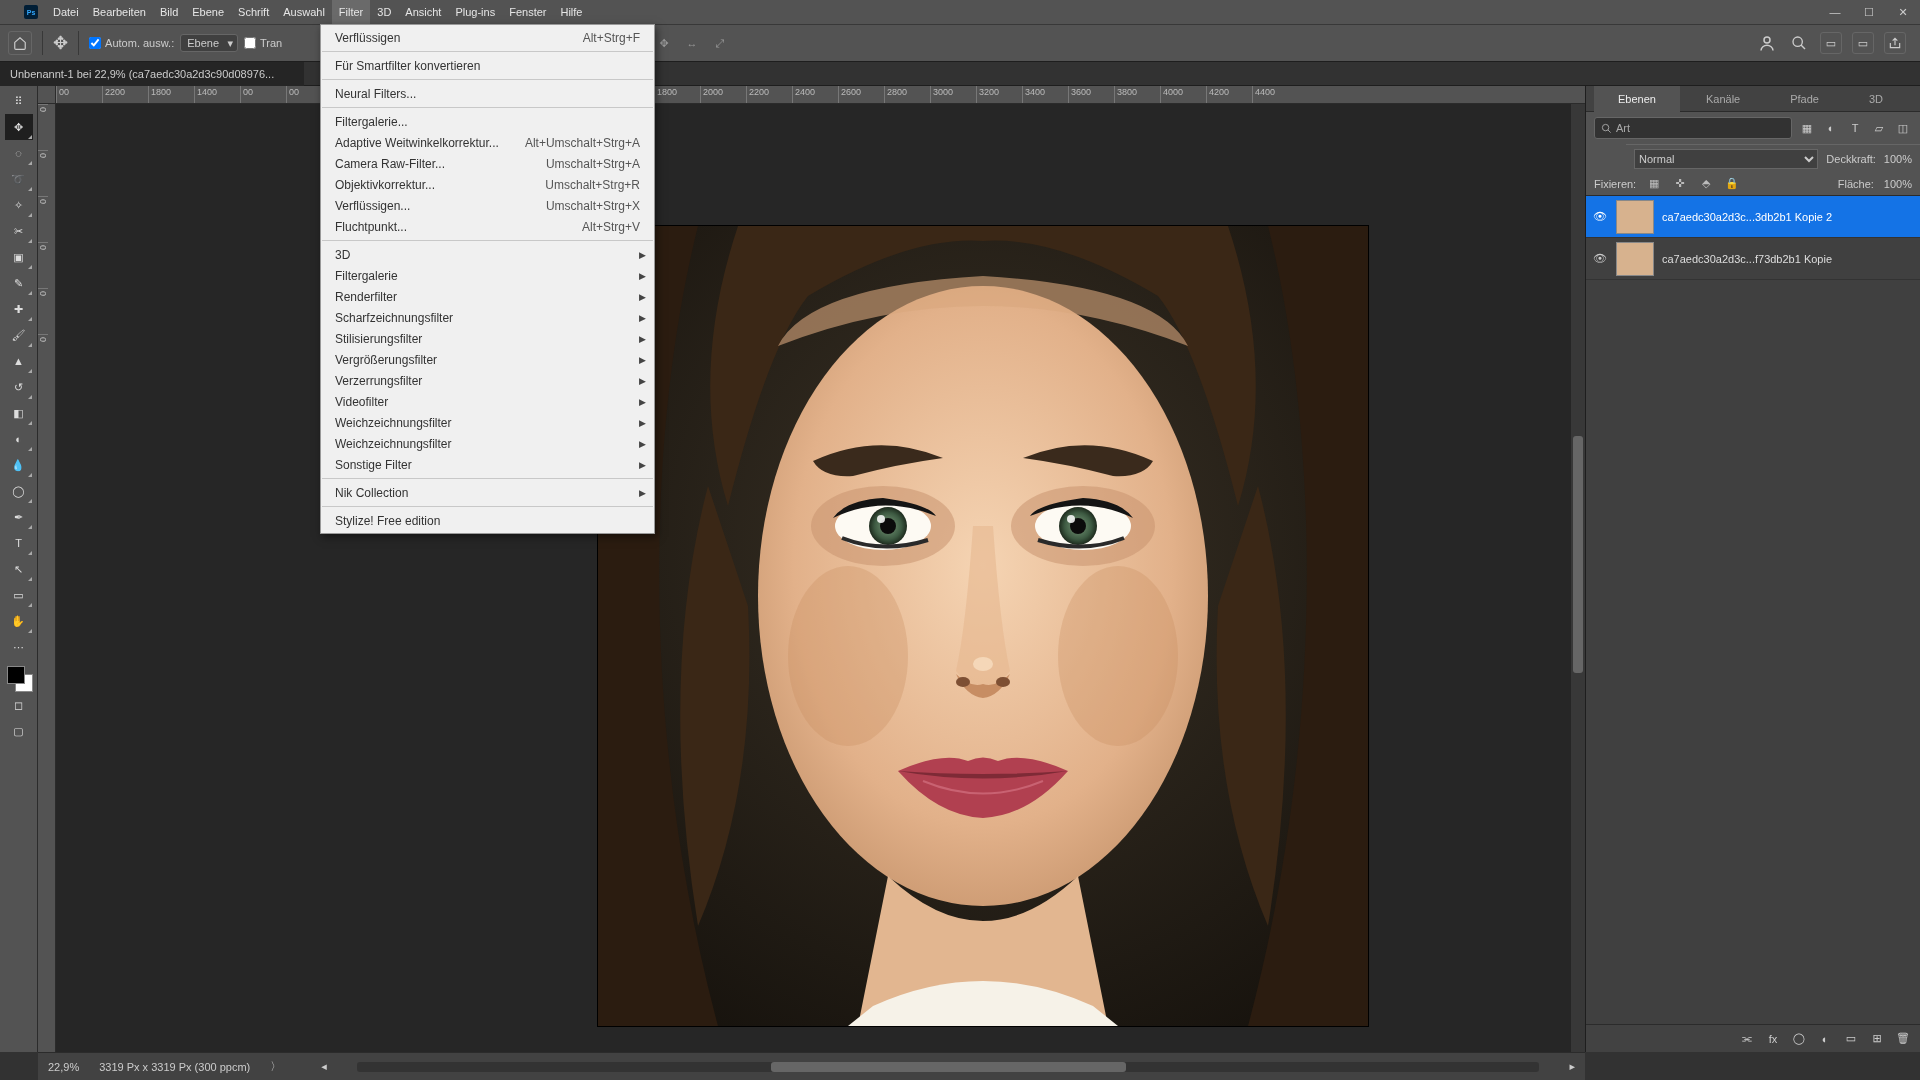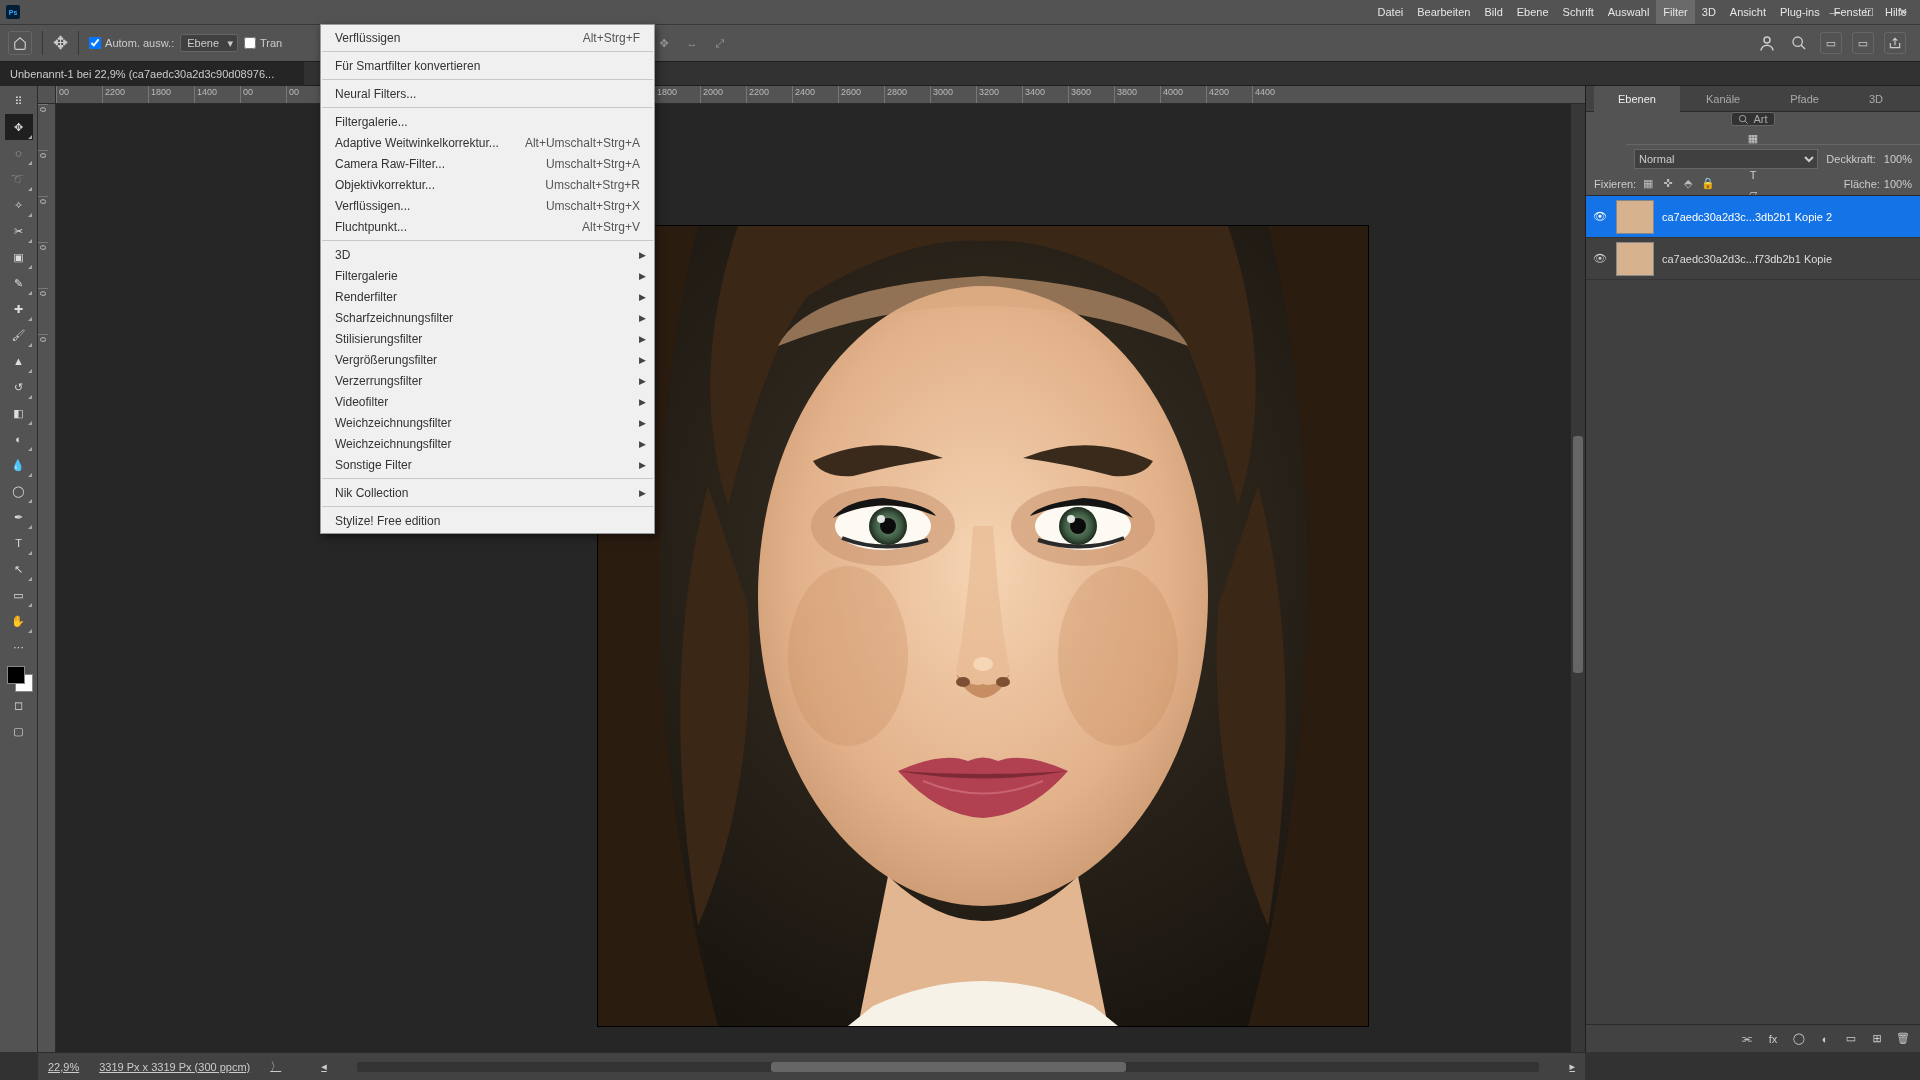--- a/index.html
+++ b/index.html
@@ -1,19 +1,19 @@
 <!DOCTYPE html>
 <html><head>
 <meta charset="utf-8">
 <style>
 * { margin: 0; padding: 0; box-sizing: border-box; font-family: "Segoe UI", Tahoma, sans-serif; user-select: none; }
 body { background: #323232; color: #ccc; overflow: hidden; width: 1920px; height: 1080px; position: relative; font-size: 11px; }
 
 
-.menubar { height: 24px; background: #535353; display: flex; align-items: center; padding: 0 6px; position: relative; justify-content: space-between; }
+.menubar { height: 24px; background: #535353; display: flex; align-items: center; padding: 0 24px; position: relative; }
 .app-logo { width: 14px; height: 14px; background: #001e36; border-radius: 2px; margin-right: 8px; display:flex;align-items:center;justify-content:center;font-size:7px;color:#31a8ff;font-weight:bold; }
 .menubar-item { padding: 0 7px; height: 24px; line-height: 24px; color: #e6e6e6; cursor: default; }
 .menubar-item.active { background: #6a6a6a; }
 .window-controls { position: absolute; right: 0; top: 0; display: flex; }
 .window-controls div { width: 34px; height: 24px; display:flex;align-items:center;justify-content:center;color:#ccc; }
 
 
 .optionsbar { height: 38px; background: #535353; border-top: 1px solid #383838; border-bottom: 1px solid #1e1e1e; display: flex; align-items: center; padding: 0 8px; gap: 6px; }
 .opt-home { width:24px;height:24px;display:flex;align-items:center;justify-content:center;border:1px solid #666;border-radius:3px; }
 .opt-divider { width:1px; height:24px; background:#383838; margin:0 4px;}
@@ -54,39 +54,39 @@
 .portrait { width:100%;height:100%; }
 
 .vscroll{position:absolute;right:0;top:18px;bottom:0;width:14px;background:#383838;}
 .vscroll .thumb{position:absolute;top:35%;height:25%;left:2px;right:2px;background:#666;border-radius:3px;}
 
 
 .rightpanels { width:335px; background:#535353; border-left:1px solid #1e1e1e; display:flex;flex-direction:column; }
 .panel-tabs { height:26px;display:flex;align-items:center;background:#424242;border-bottom:1px solid #2b2b2b;padding-left:8px;gap:2px; }
 .panel-tab { padding:0 24px;height:26px;line-height:26px;color:#aaa;font-size:11px; }
 .panel-tab.active { background:#535353;color:#eee; }
-.panel-search{height:32px;display:flex;align-items:center;padding:0 8px;gap:6px;flex-direction:column;}
+.panel-search{height:32px;display:flex;align-items:center;padding:0 8px;gap:6px;}
 .panel-search .sbox{flex:1;background:#323232;border:1px solid #666;border-radius:3px;height:22px;display:flex;align-items:center;padding:0 6px;color:#aaa;}
 .panel-search .picon{width:18px;height:18px;display:flex;align-items:center;justify-content:center;color:#ccc;}
 .panel-blend{height:28px;display:flex;align-items:center;padding:0 8px;gap:8px;font-size:11px;color:#ccc;border-top:1px solid #666;margin-left:40px;}
 .panel-blend select{flex:1;background:#404040;border:1px solid #666;color:#ccc;font-size:11px;height:20px;}
-.panel-lock{height:24px;display:flex;align-items:center;padding:0 8px;gap:4px;font-size:11px;color:#ccc;border-bottom:1px solid #2b2b2b;}
+.panel-lock{height:24px;display:flex;align-items:center;padding:0 8px;gap:10px;font-size:11px;color:#ccc;border-bottom:1px solid #2b2b2b;}
 .panel-lock .li{width:16px;height:16px;display:flex;align-items:center;justify-content:center;color:#bbb;}
 .layers-list{flex:1;background:#404040;overflow:auto;}
 .layer-row{height:42px;display:flex;align-items:center;border-bottom:1px solid #333;padding:0 6px;gap:8px;}
 .layer-row.sel{background:#1473e6;color:#fff;}
 .layer-eye{width:16px;text-align:center;}
 .layer-thumb{width:38px;height:34px;background:#d7b28e;border:1px solid #888;}
 .layer-name{font-size:11px;color:#ddd;}
 .layer-row.sel .layer-name{color:#fff;}
 .panel-footer{height:28px;display:flex;align-items:center;justify-content:flex-end;gap:8px;padding:0 8px;background:#424242;border-top:1px solid #2b2b2b;}
 .panel-footer div{width:18px;height:18px;display:flex;align-items:center;justify-content:center;color:#ccc;}
 
 
-.statusbar { position:absolute; left:38px; right:335px; bottom:0; height:28px; background:#424242; border-top:1px solid #2b2b2b; display:flex;align-items:center;padding:0 10px;gap:20px;color:#ccc;font-size:11px;text-decoration:underline; }
+.statusbar { position:absolute; left:38px; right:335px; bottom:0; height:28px; background:#424242; border-top:1px solid #2b2b2b; display:flex;align-items:center;padding:0 10px;gap:20px;color:#ccc;font-size:11px; }
 .statusbar .hscroll{flex:1;height:10px;background:#333;border-radius:3px;position:relative;margin:0 10px;}
 .statusbar .hscroll .th{position:absolute;left:35%;width:30%;top:0;bottom:0;background:#666;border-radius:3px;}
 
 
 .dropdown { position:absolute; top:24px; left:320px; width:335px; background:#f0f0f0; border:1px solid #999; box-shadow:2px 3px 8px rgba(0,0,0,.5); color:#333; z-index:999; padding:2px 0; }
 .dd-item { height:21px; display:flex; align-items:center; padding:0 14px; font-size:12px; position:relative; }
 .dd-item .sc { margin-left:auto; color:#555; }
 .dd-item .arw { position:absolute; right:8px; color:#444; font-size:9px; }
 .dd-sep { height:1px; background:#c8c8c8; margin:3px 1px; }
 

